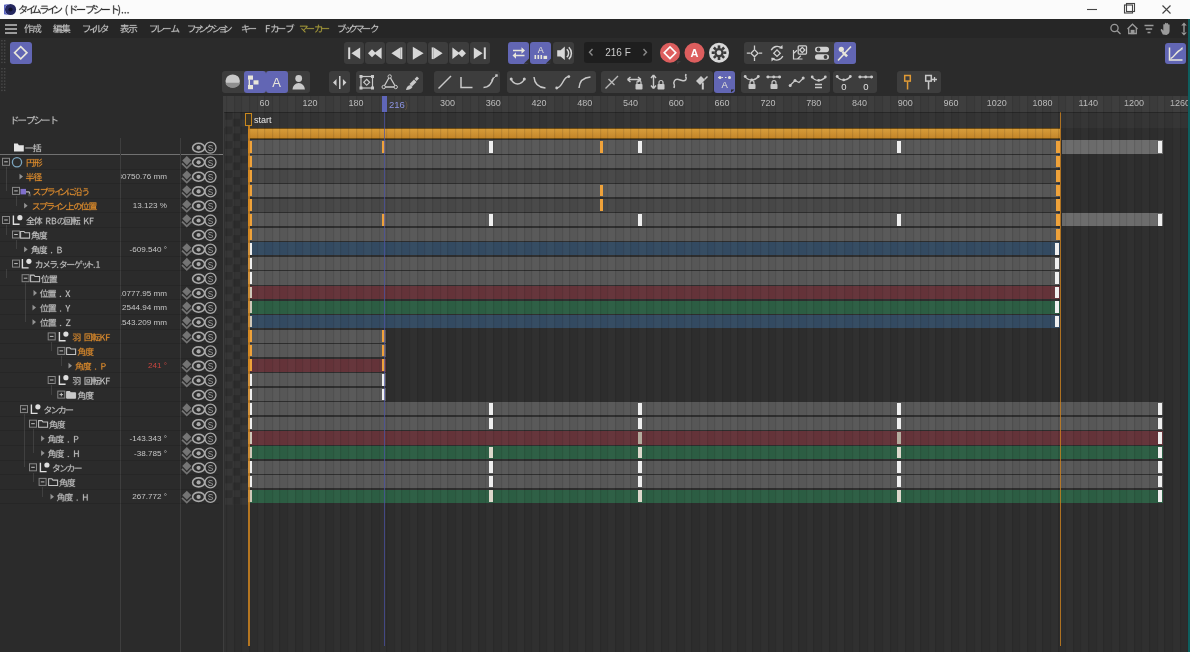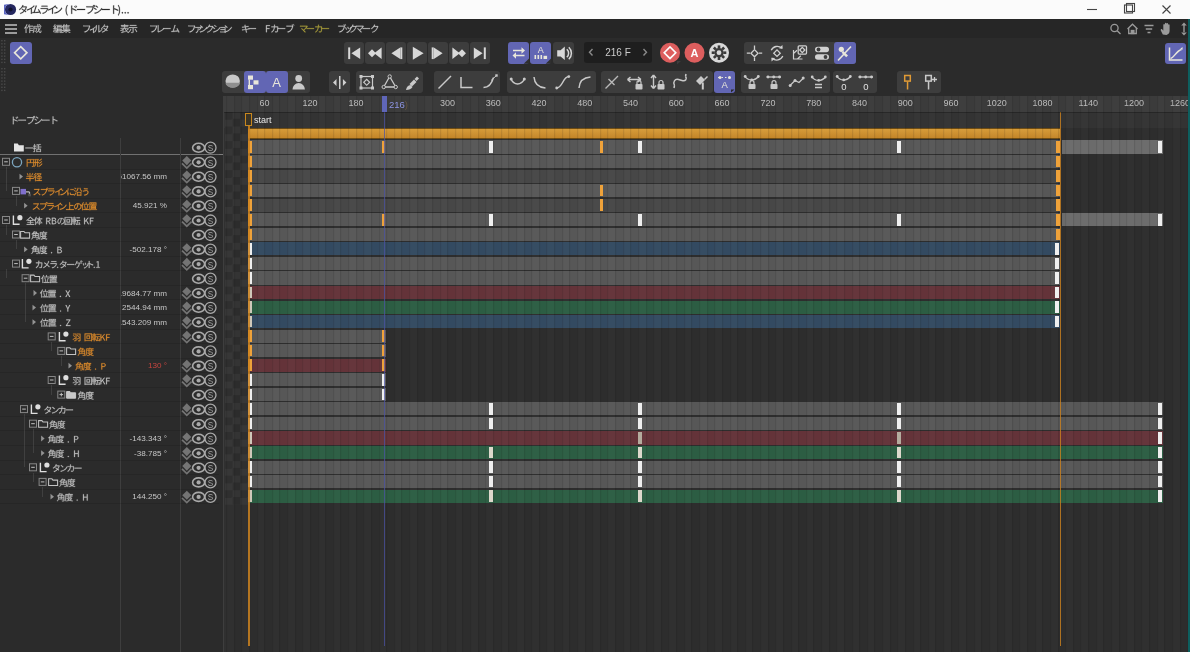--- a/index.html
+++ b/index.html
@@ -512,48 +512,48 @@
 <div style="position:absolute;left:381.8px;top:96px;width:5.4px;height:16px;background:#5f66b8;"></div>
 <div style="position:absolute;left:383.6px;top:112px;width:1.5px;height:534px;background:rgba(75,82,165,0.72);"></div>
 <div style="position:absolute;left:389px;top:99px;font:9.5px 'Liberation Sans';color:#8d94e2">216<span style="color:#665540">)</span></div>
 <div style="position:absolute;left:0px;top:154.2px;width:224px;height:1px;background:#7e7e7e;"></div>
 <div style="position:absolute;left:224px;top:111.5px;width:966px;height:1px;background:rgba(0,0,0,0.25);"></div>
 <div style="position:absolute;left:119.5px;top:138px;width:1px;height:514px;background:#3e3e3e;"></div>
 <div style="position:absolute;left:179.5px;top:138px;width:1px;height:514px;background:#3e3e3e;"></div>
 <div style="position:absolute;left:223px;top:96px;width:1px;height:556px;background:#3e3e3e;"></div>
 <div style="position:absolute;left:1188.3px;top:19px;width:1.7px;height:633px;background:#0d5f5f;"></div>
 <div style="position:absolute;left:120.5px;top:172.1px;width:46.5px;height:12px;overflow:hidden">
-    <div style="position:absolute;right:0;top:0;font:8.1px 'Liberation Sans';color:#c6c6c6;white-space:nowrap">61067.56 mm</div>
+    <div style="position:absolute;right:0;top:0;font:8.1px 'Liberation Sans';color:#c6c6c6;white-space:nowrap">30750.76 mm</div>
   </div>
 <div style="position:absolute;left:120.5px;top:201.2px;width:46.5px;height:12px;overflow:hidden">
-    <div style="position:absolute;right:0;top:0;font:8.1px 'Liberation Sans';color:#c6c6c6;white-space:nowrap">45.921 %</div>
+    <div style="position:absolute;right:0;top:0;font:8.1px 'Liberation Sans';color:#c6c6c6;white-space:nowrap">13.123 %</div>
   </div>
 <div style="position:absolute;left:120.5px;top:244.8px;width:46.5px;height:12px;overflow:hidden">
-    <div style="position:absolute;right:0;top:0;font:8.1px 'Liberation Sans';color:#c6c6c6;white-space:nowrap">-502.178 °</div>
+    <div style="position:absolute;right:0;top:0;font:8.1px 'Liberation Sans';color:#c6c6c6;white-space:nowrap">-609.540 °</div>
   </div>
 <div style="position:absolute;left:120.5px;top:288.5px;width:46.5px;height:12px;overflow:hidden">
-    <div style="position:absolute;right:0;top:0;font:8.1px 'Liberation Sans';color:#c6c6c6;white-space:nowrap">19684.77 mm</div>
+    <div style="position:absolute;right:0;top:0;font:8.1px 'Liberation Sans';color:#c6c6c6;white-space:nowrap">10777.95 mm</div>
   </div>
 <div style="position:absolute;left:120.5px;top:303.1px;width:46.5px;height:12px;overflow:hidden">
     <div style="position:absolute;right:0;top:0;font:8.1px 'Liberation Sans';color:#c6c6c6;white-space:nowrap">2544.94 mm</div>
   </div>
 <div style="position:absolute;left:120.5px;top:317.6px;width:46.5px;height:12px;overflow:hidden">
     <div style="position:absolute;right:0;top:0;font:8.1px 'Liberation Sans';color:#c6c6c6;white-space:nowrap">1543.209 mm</div>
   </div>
 <div style="position:absolute;left:120.5px;top:361.2px;width:46.5px;height:12px;overflow:hidden">
-    <div style="position:absolute;right:0;top:0;font:8.1px 'Liberation Sans';color:#c8453f;white-space:nowrap">130 °</div>
+    <div style="position:absolute;right:0;top:0;font:8.1px 'Liberation Sans';color:#c8453f;white-space:nowrap">241 °</div>
   </div>
 <div style="position:absolute;left:120.5px;top:434.0px;width:46.5px;height:12px;overflow:hidden">
     <div style="position:absolute;right:0;top:0;font:8.1px 'Liberation Sans';color:#c6c6c6;white-space:nowrap">-143.343 °</div>
   </div>
 <div style="position:absolute;left:120.5px;top:448.6px;width:46.5px;height:12px;overflow:hidden">
     <div style="position:absolute;right:0;top:0;font:8.1px 'Liberation Sans';color:#c6c6c6;white-space:nowrap">-38.785 °</div>
   </div>
 <div style="position:absolute;left:120.5px;top:492.2px;width:46.5px;height:12px;overflow:hidden">
-    <div style="position:absolute;right:0;top:0;font:8.1px 'Liberation Sans';color:#c6c6c6;white-space:nowrap">144.250 °</div>
+    <div style="position:absolute;right:0;top:0;font:8.1px 'Liberation Sans';color:#c6c6c6;white-space:nowrap">267.772 °</div>
   </div>
 <div style="position:absolute;left:0px;top:153.95px;width:219px;height:1px;background:rgba(0,0,0,0.10);"></div>
 <div style="position:absolute;left:0px;top:168.5px;width:219px;height:1px;background:rgba(0,0,0,0.10);"></div>
 <div style="position:absolute;left:0px;top:183.05px;width:219px;height:1px;background:rgba(0,0,0,0.10);"></div>
 <div style="position:absolute;left:0px;top:197.6px;width:219px;height:1px;background:rgba(0,0,0,0.10);"></div>
 <div style="position:absolute;left:0px;top:212.15px;width:219px;height:1px;background:rgba(0,0,0,0.10);"></div>
 <div style="position:absolute;left:0px;top:226.7px;width:219px;height:1px;background:rgba(0,0,0,0.10);"></div>
 <div style="position:absolute;left:0px;top:241.25px;width:219px;height:1px;background:rgba(0,0,0,0.10);"></div>
 <div style="position:absolute;left:0px;top:255.8px;width:219px;height:1px;background:rgba(0,0,0,0.10);"></div>
 <div style="position:absolute;left:0px;top:270.35px;width:219px;height:1px;background:rgba(0,0,0,0.10);"></div>

